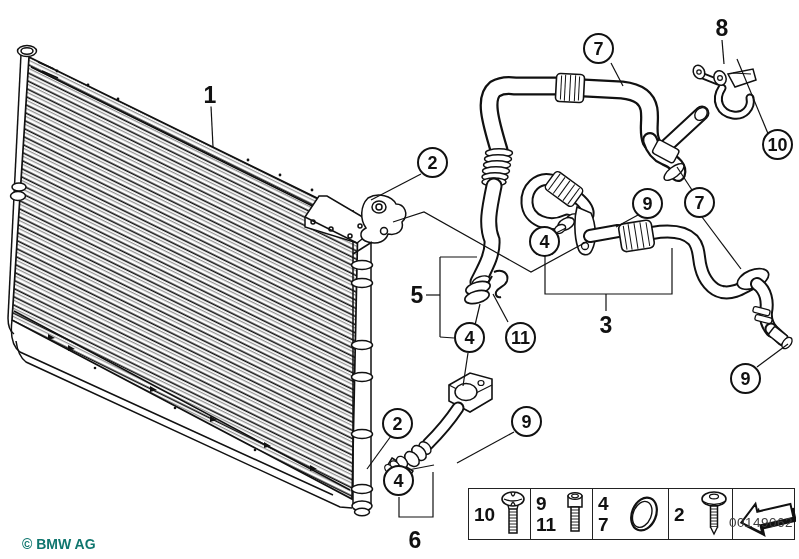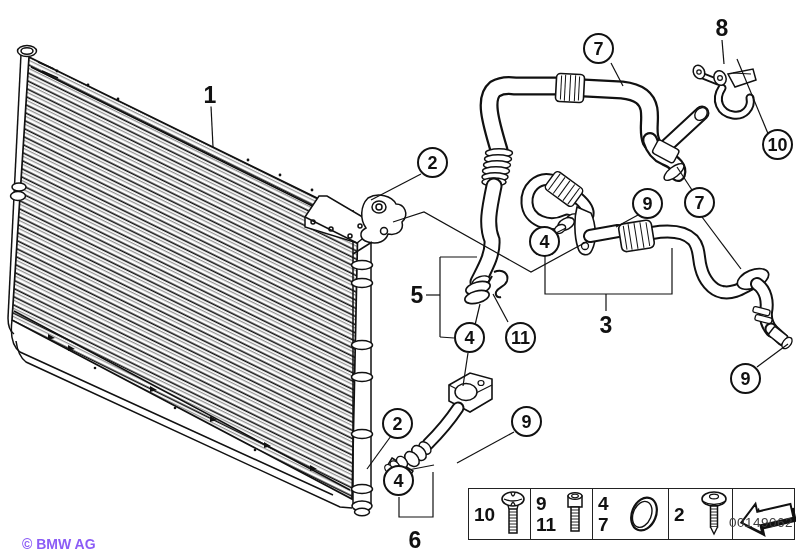--- a/index.html
+++ b/index.html
@@ -19,21 +19,21 @@
     box-sizing:border-box;display:flex;background:#fff;z-index:3;
   }
   .legend .cell{
     flex:1 1 0;border-right:1.6px solid #222;display:flex;align-items:center;
     padding:1px 2px 1px 5px;box-sizing:border-box;gap:2px;
   }
   .legend .cell:last-child{border-right:none;padding:1px;}
   .legend .nums{display:flex;flex-direction:column;justify-content:center;line-height:21px;
     font-weight:bold;font-size:19px;color:#111;min-width:22px;}
   .legend .icon{flex:1;display:flex;align-items:center;justify-content:center;height:100%;}
-  .copyright{position:absolute;left:22px;top:536px;font-size:14px;font-weight:bold;color:#8b5cf6;z-index:3;}
+  .copyright{position:absolute;left:22px;top:536px;font-size:14px;font-weight:bold;color:#0f766e;z-index:3;}
   .partnum{position:absolute;right:6px;top:515px;font-size:13.5px;color:#3c3c3c;letter-spacing:.5px;z-index:3;}
 </style>
 </head>
 <body>
 
 <div class="stage">
 
 <svg class="art" width="799" height="559" viewBox="0 0 799 559">
   <defs>
     <pattern id="hatch" width="10" height="7.4" patternUnits="userSpaceOnUse" patternTransform="rotate(26.2)">

